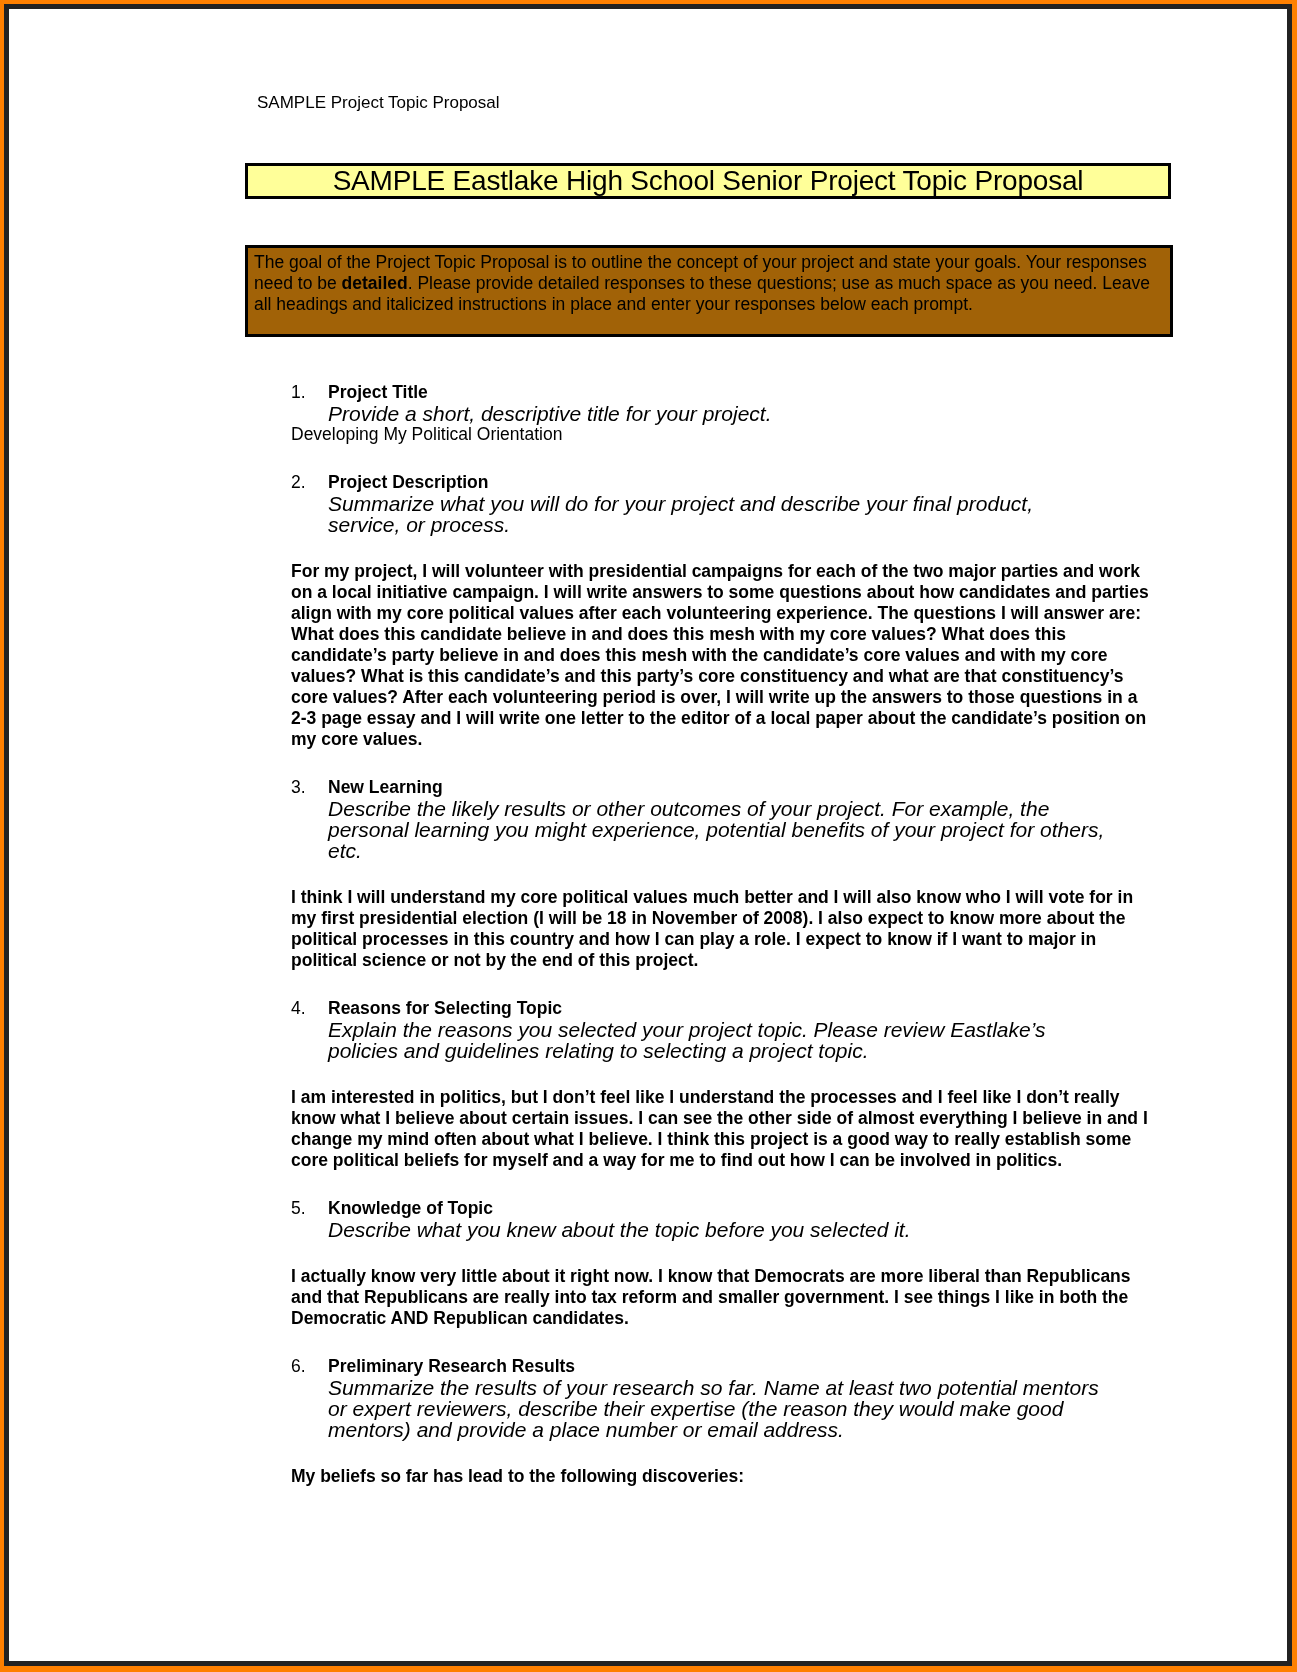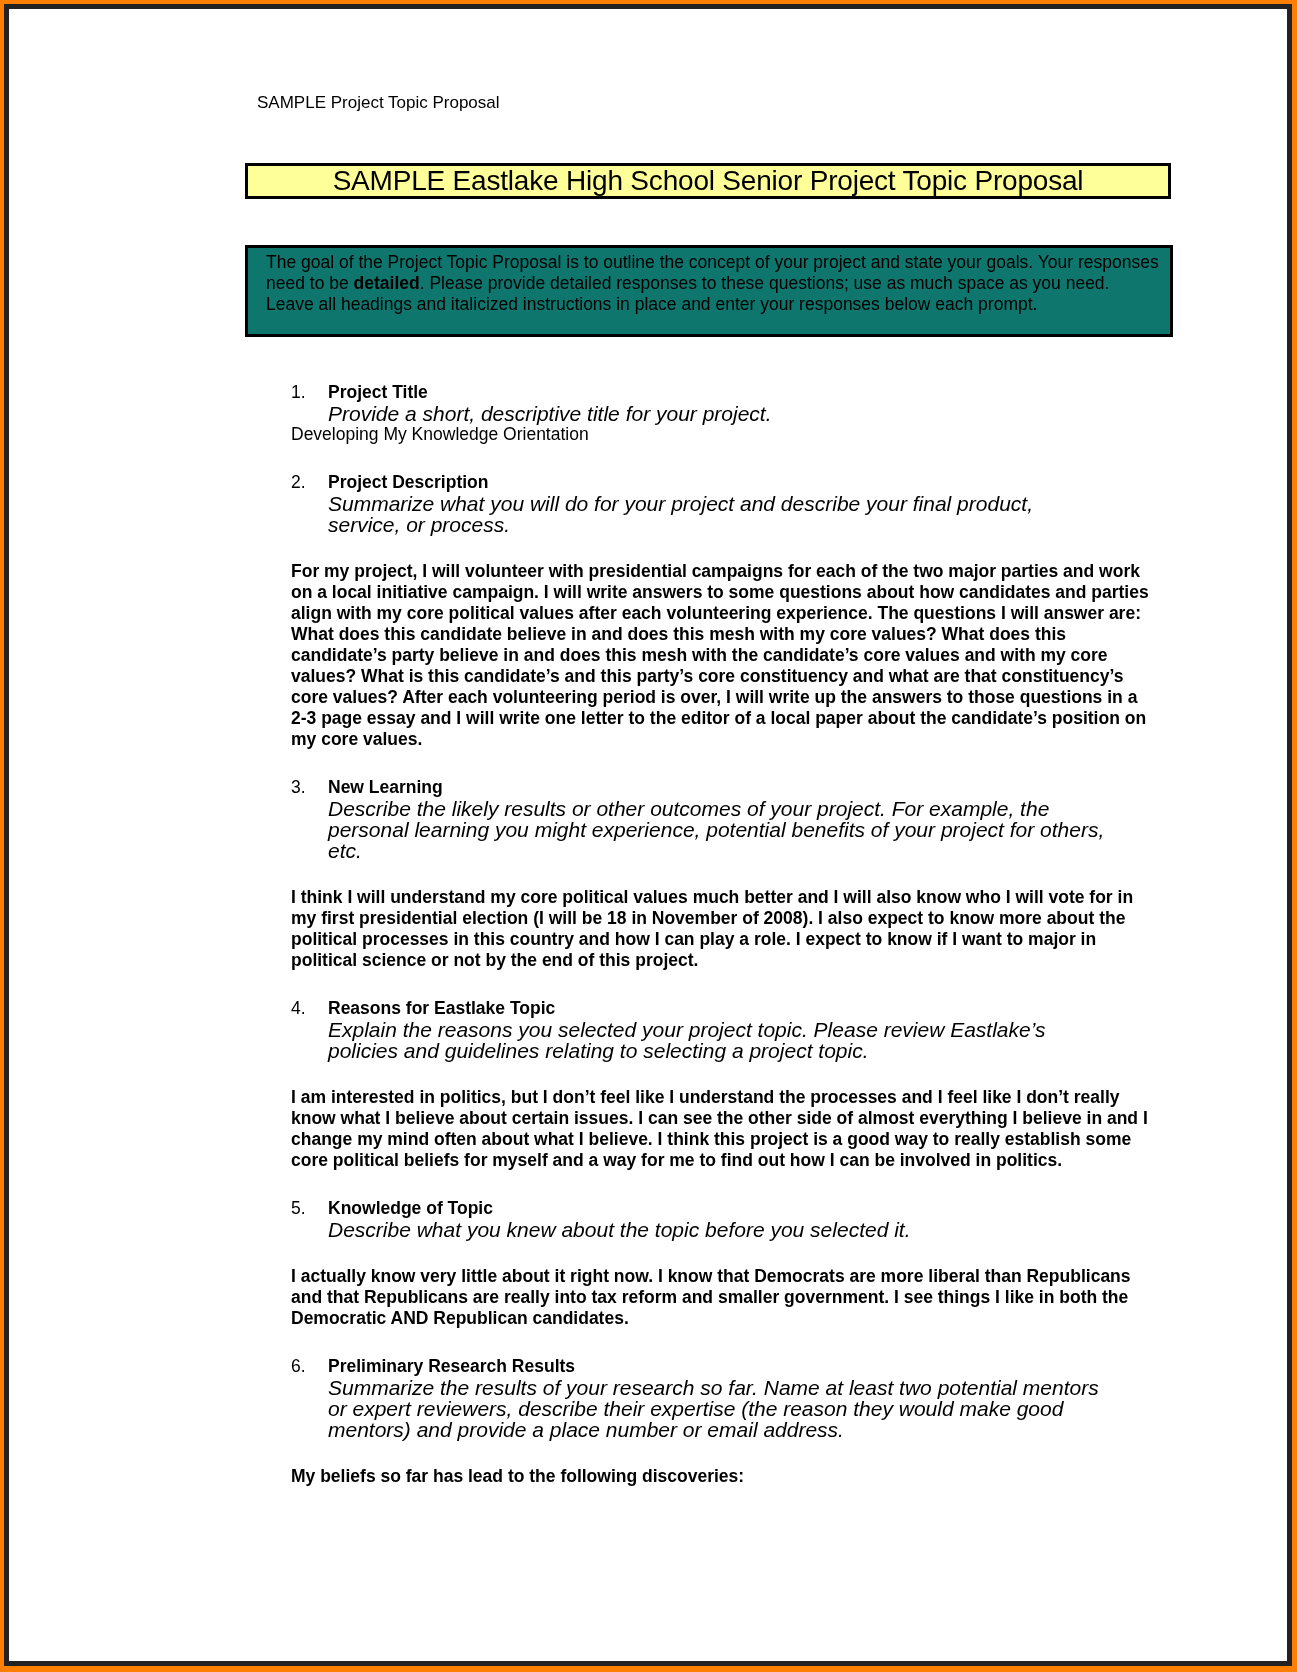--- a/index.html
+++ b/index.html
@@ -53,24 +53,24 @@
       font-weight: normal;
       font-size: 28px;
       letter-spacing: -0.2px;
     }
     .intro-box {
       position: absolute;
       left: 176px;
       top: 236px;
       width: 928px;
       height: 92px;
-      background: #0f766e;
+      background: #a16207;
       border: 3px solid #000;
       box-sizing: border-box;
-      padding: 4px 10px 0 18px;
+      padding: 4px 10px 0 6px;
       font-size: 17.5px;
       line-height: 21px;
     }
     .content {
       position: absolute;
       left: 222px;
       top: 373px;
       width: 880px;
     }
     .section {
@@ -121,21 +121,21 @@
     <div class="intro-box"><span>The goal of the Project Topic Proposal is to outline the concept of your project and state your goals.  Your responses need to be </span><b>detailed</b><span>.  Please provide detailed responses to these questions; use as much space as you need. Leave all headings and italicized instructions in place and enter your responses below each prompt.</span></div>
 
     <div class="content">
 
       <div class="section">
         <div class="sec-head">
           <span class="sec-num">1.</span>
           <span class="sec-title">Project Title</span>
         </div>
         <div class="sec-instr">Provide a short, descriptive title for your project.</div>
-        <div class="answer-plain">Developing My Knowledge Orientation</div>
+        <div class="answer-plain">Developing My Political Orientation</div>
       </div>
 
       <div class="gap-lg"></div>
 
       <div class="section">
         <div class="sec-head">
           <span class="sec-num">2.</span>
           <span class="sec-title">Project Description</span>
         </div>
         <div class="sec-instr">Summarize what you will do for your project and describe your final product, service, or process.</div>
@@ -153,21 +153,21 @@
         <div class="sec-instr">Describe the likely results or other outcomes of your project. For example, the personal learning you might experience, potential benefits of your project for others, etc.</div>
         <div class="gap-md"></div>
         <div class="answer">I think I will understand my core political values much better and I will also know who I will vote for in my first presidential election (I will be 18 in November of 2008). I also expect to know more about the political processes in this country and how I can play a role.  I expect to know if I want to major in political science or not by the end of this project.</div>
       </div>
 
       <div class="gap-lg"></div>
 
       <div class="section">
         <div class="sec-head">
           <span class="sec-num">4.</span>
-          <span class="sec-title">Reasons for Eastlake Topic</span>
+          <span class="sec-title">Reasons for Selecting Topic</span>
         </div>
         <div class="sec-instr">Explain the reasons you selected your project topic. Please review Eastlake’s policies and guidelines relating to selecting a project topic.</div>
         <div class="gap-md"></div>
         <div class="answer">I am interested in politics, but I don’t feel like I understand the processes and I feel like I don’t really know what I believe about certain issues.  I can see the other side of almost everything I believe in and I change my mind often about what I believe.  I think this project is a good way to really establish some core political beliefs for myself and a way for me to find out how I can be involved in politics.</div>
       </div>
 
       <div class="gap-lg"></div>
 
       <div class="section">
         <div class="sec-head">

